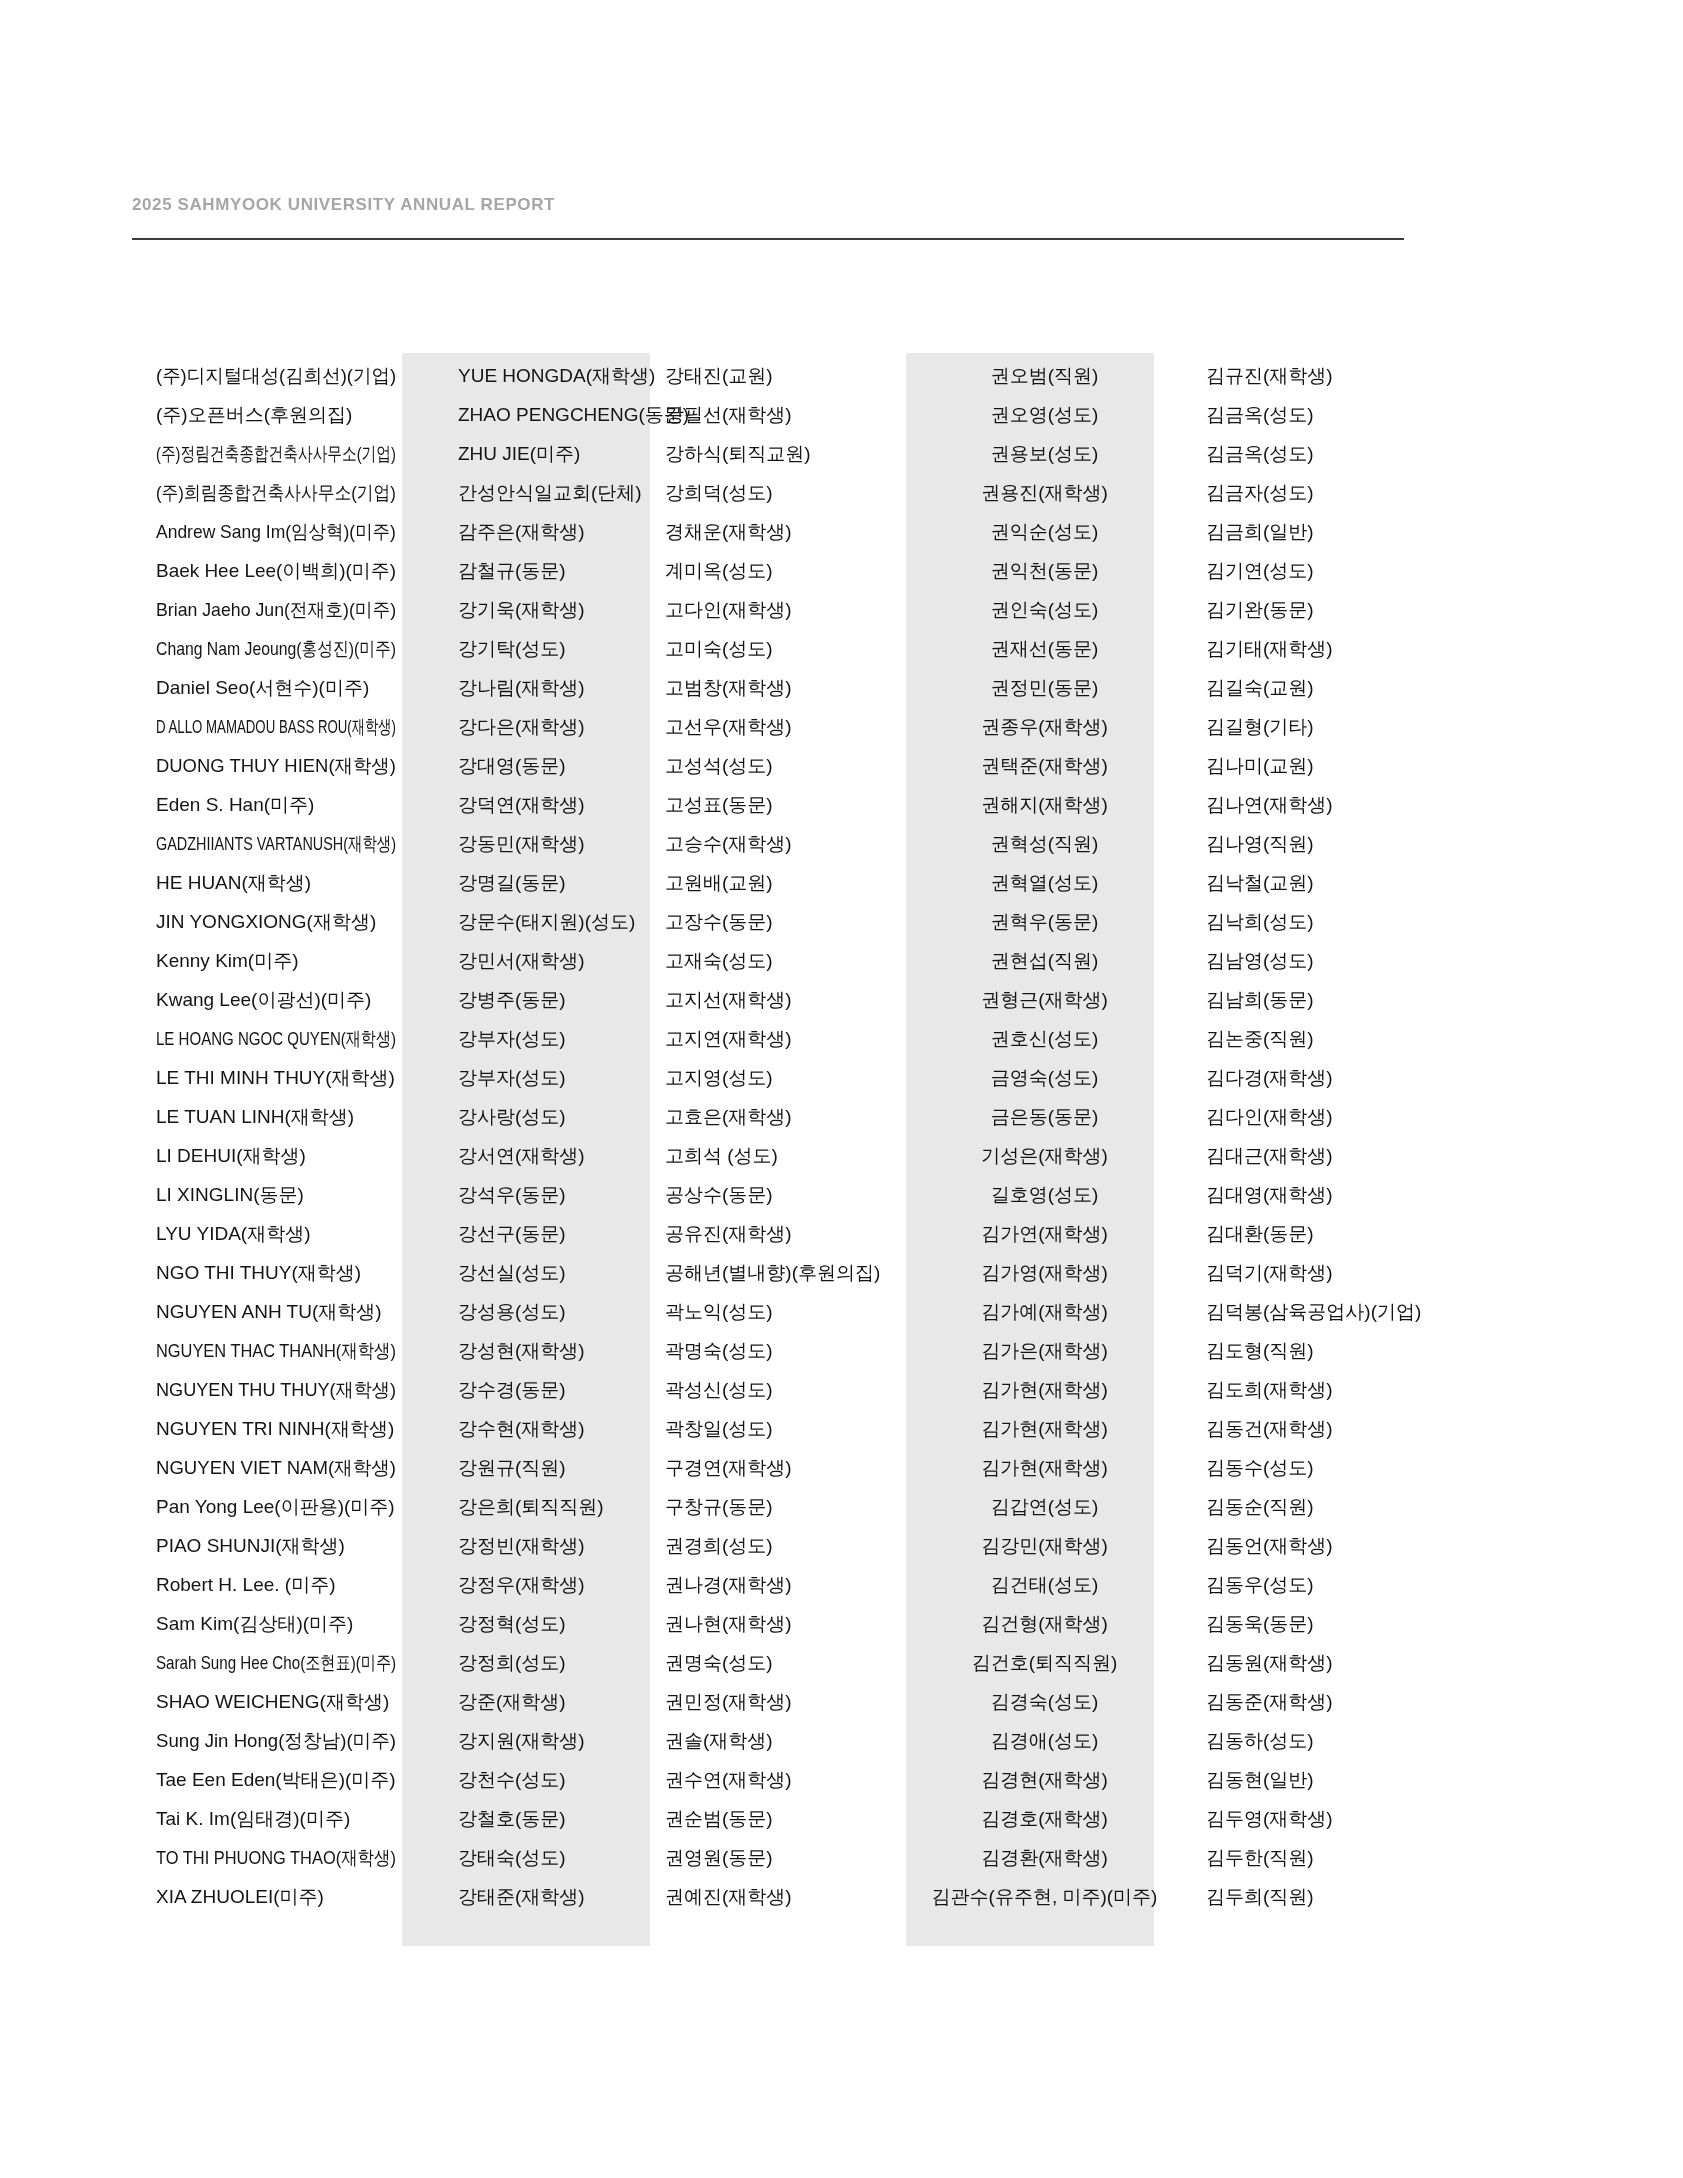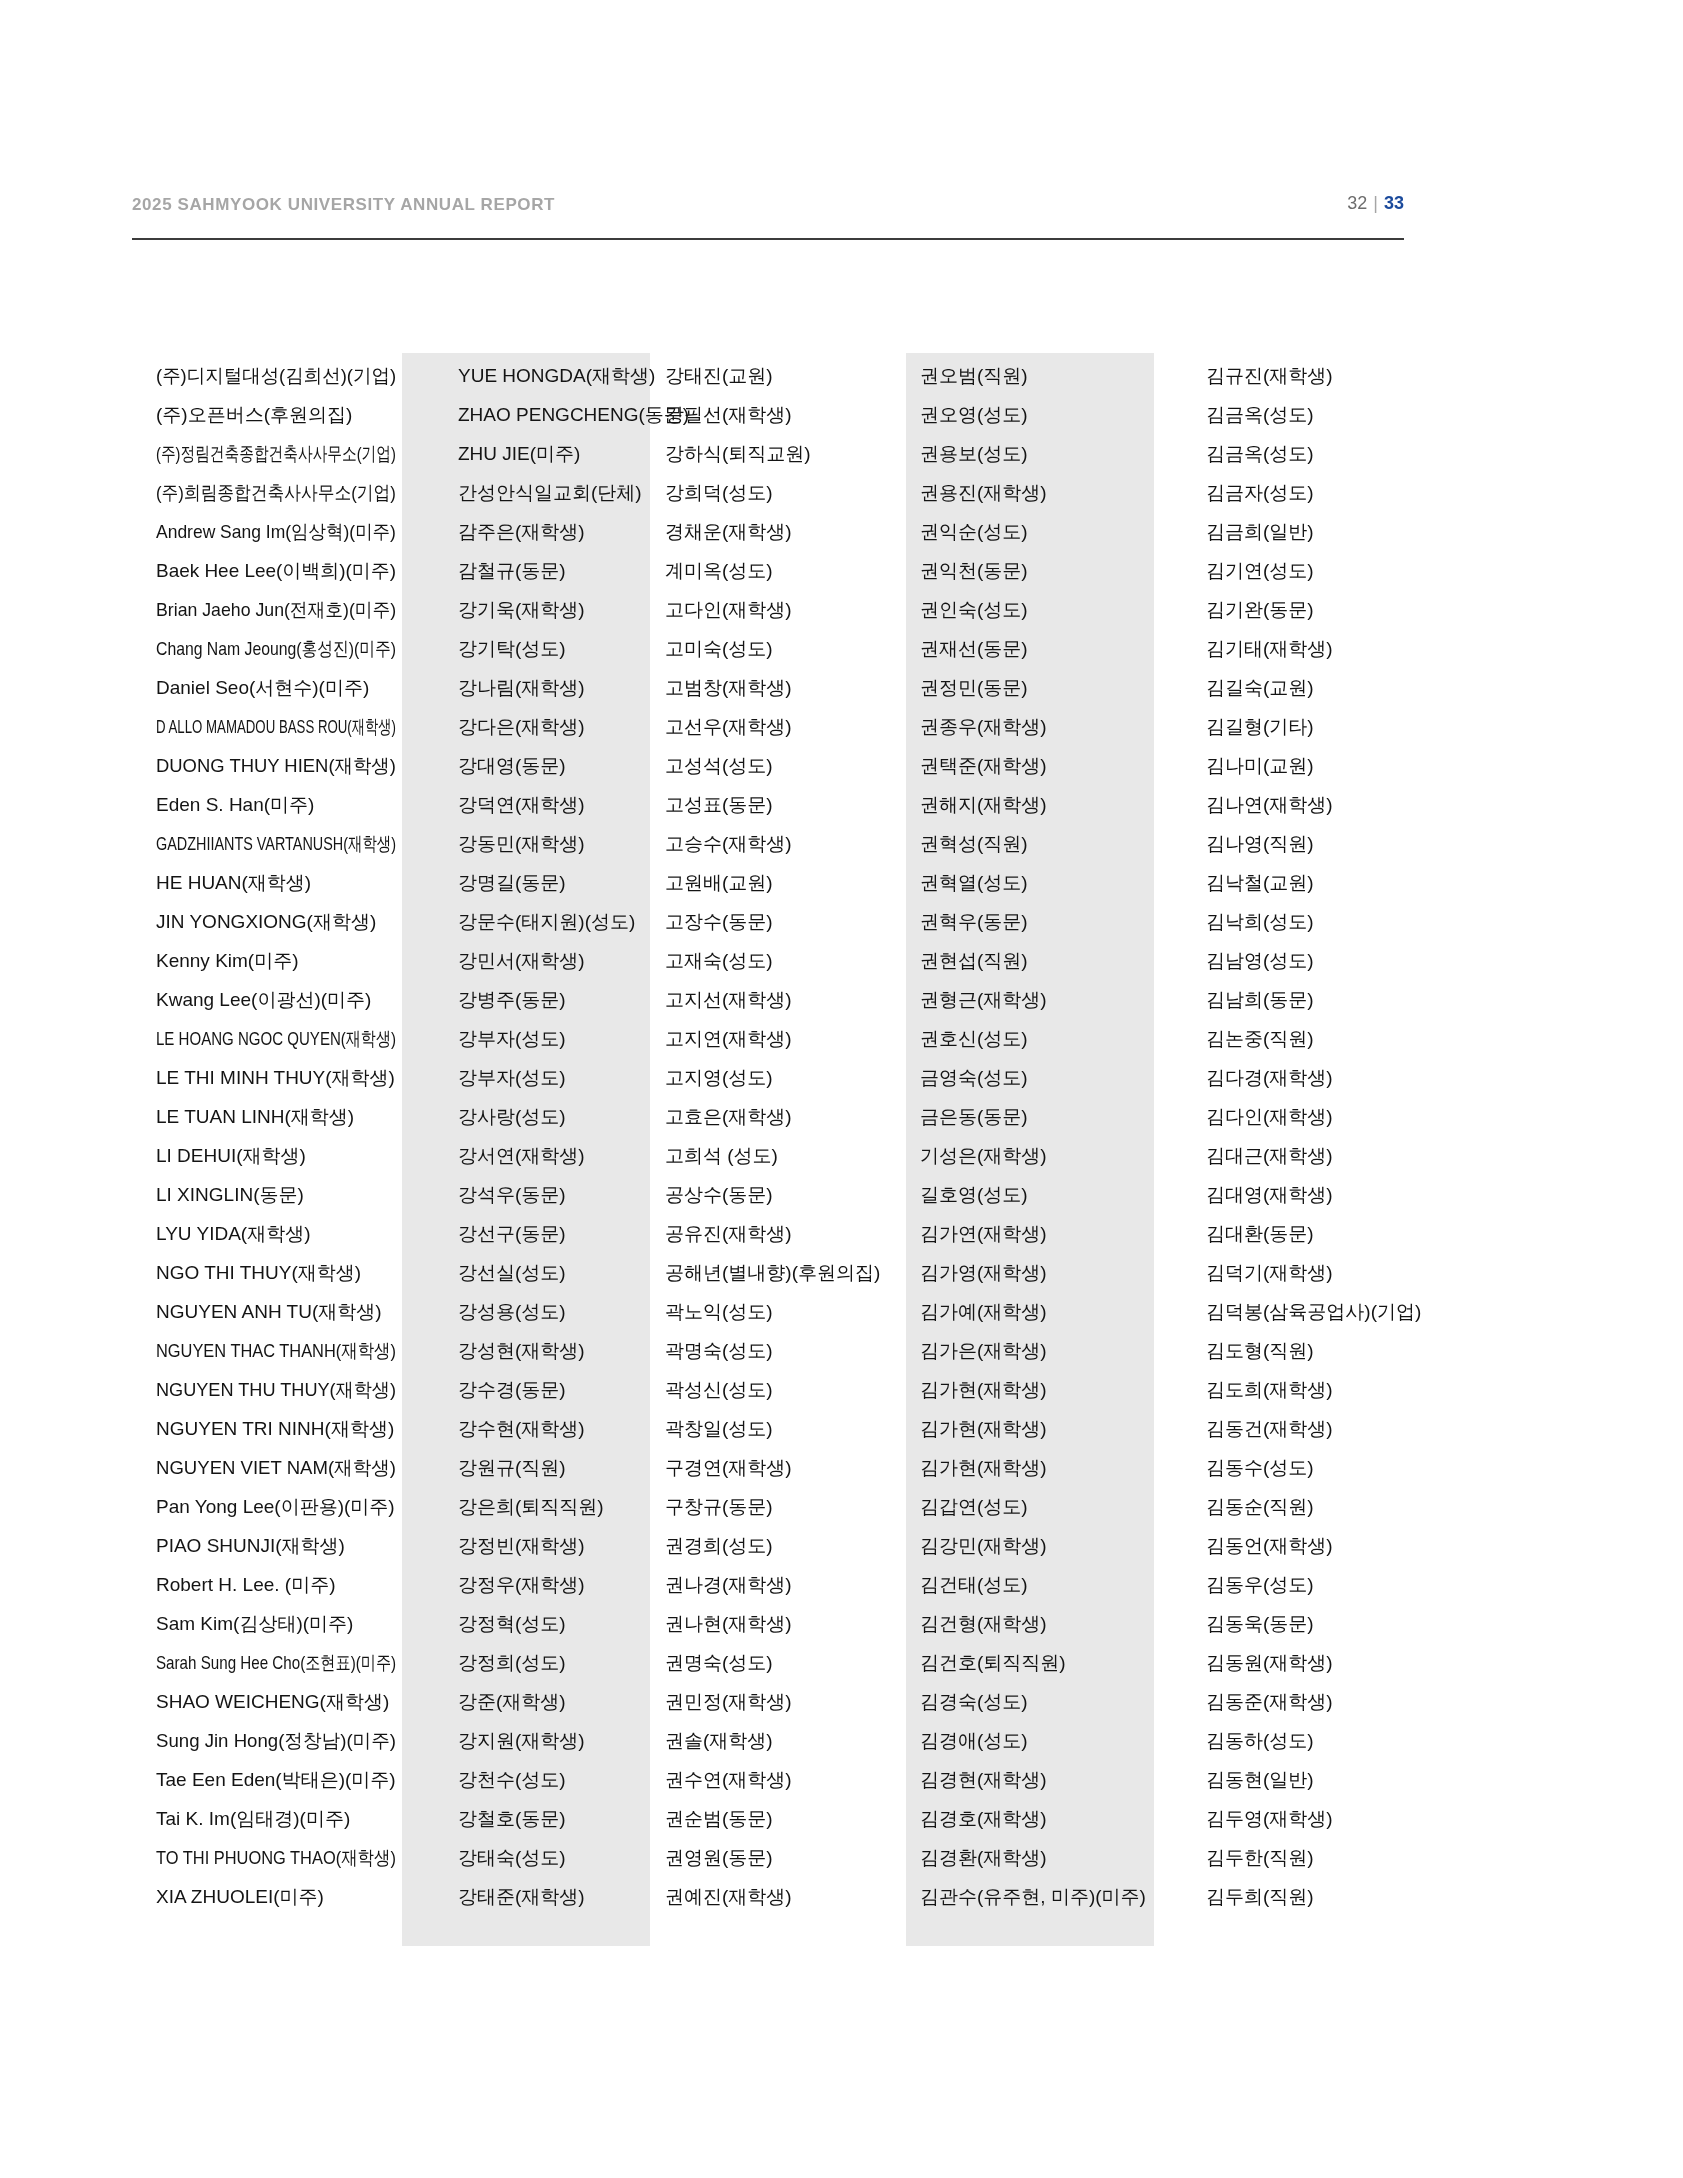--- a/index.html
+++ b/index.html
@@ -38,37 +38,34 @@
   .stripe {
     position:absolute; top:353px; height:1593px; width:248px;
     background:var(--stripe,#E8E8E8);
   }
   .stripe.s1 { left:402px; }
   .stripe.s2 { left:906px; }
   .donor-col {
     position:absolute; top:356px; width:249px;
   }
   .c1 { left:156px; } .c2 { left:411px;margin-left:47px; } .c3 { left:665px; }
-  .c4 { left:920px; } .c5 { left:1206px; }
+  .c4 { left:920px;text-align:center; } .c5 { left:1206px; }
   .cell {
     height:39px; line-height:39px;
     white-space:nowrap; font-size:19px; color:#141414;
   }
   .cell-text { display:inline-block; transform-origin:left center; }
 </style>
 </head>
 <body>
 
 <div class="page">
 
   <div class="header-title">2025 SAHMYOOK UNIVERSITY ANNUAL REPORT</div>
 
-  <div class="page-num">
-    <span>32</span><span class="sep">|</span><span class="current">33</span>
-  </div>
 
   <div class="rule"></div>
 
 
   <div class="stripe s1"></div>
   <div class="stripe s2"></div>
 
   <div class="donor-col c1">
       <div class="cell"><span class="cell-text" style="transform: scaleX(0.972);">(주)디지털대성(김희선)(기업)</span></div>
       <div class="cell"><span class="cell-text">(주)오픈버스(후원의집)</span></div>

